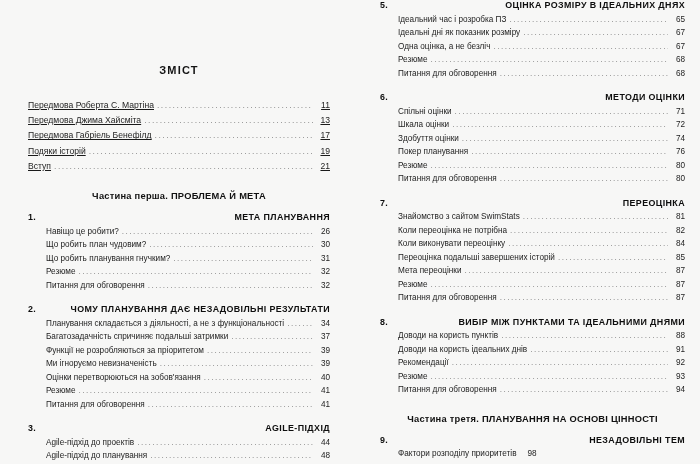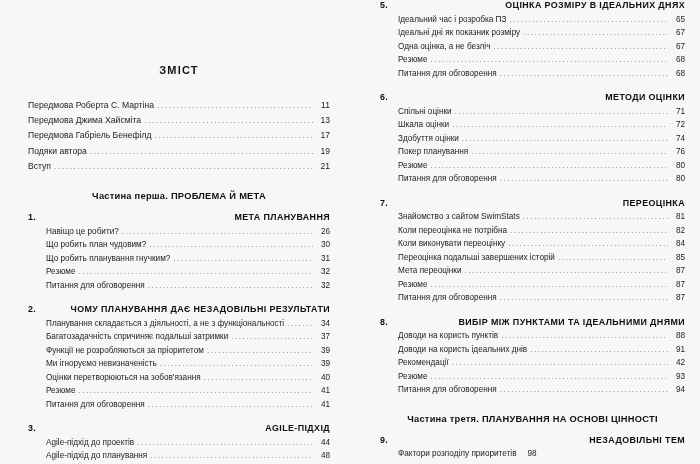--- a/index.html
+++ b/index.html
@@ -38,21 +38,21 @@
     text-align: center;
     font-size: 11px;
     font-weight: bold;
     letter-spacing: 1.2px;
     color: #141414;
     margin-top: 64px;
     margin-bottom: 22px;
   }
 
   
-  .front-list { margin-top: 0; }
+  .front-list { margin-top: 0; text-decoration: underline; }
 
   .entry {
     display: flex;
     align-items: flex-end;
     font-size: 8.2px;
     line-height: 13.5px;
     color: #1d1d1d;
     white-space: nowrap;
   }
   .entry .label {
@@ -146,21 +146,21 @@
           <span class="label">Передмова Джима Хайсміта</span>
           <span class="leader"></span>
           <span class="pagenum">13</span>
         </div>
         <div class="entry">
           <span class="label">Передмова Габріель Бенефілд</span>
           <span class="leader"></span>
           <span class="pagenum">17</span>
         </div>
         <div class="entry">
-          <span class="label">Подяки автора</span>
+          <span class="label">Подяки історій</span>
           <span class="leader"></span>
           <span class="pagenum">19</span>
         </div>
         <div class="entry">
           <span class="label">Вступ</span>
           <span class="leader"></span>
           <span class="pagenum">21</span>
         </div>
       </div>
 
@@ -396,21 +396,21 @@
               <span class="pagenum">88</span>
             </div>
             <div class="entry">
               <span class="label">Доводи на користь ідеальних днів</span>
               <span class="leader"></span>
               <span class="pagenum">91</span>
             </div>
             <div class="entry">
               <span class="label">Рекомендації</span>
               <span class="leader"></span>
-              <span class="pagenum">42</span>
+              <span class="pagenum">92</span>
             </div>
             <div class="entry">
               <span class="label">Резюме</span>
               <span class="leader"></span>
               <span class="pagenum">93</span>
             </div>
             <div class="entry">
               <span class="label">Питання для обговорення</span>
               <span class="leader"></span>
               <span class="pagenum">94</span>

